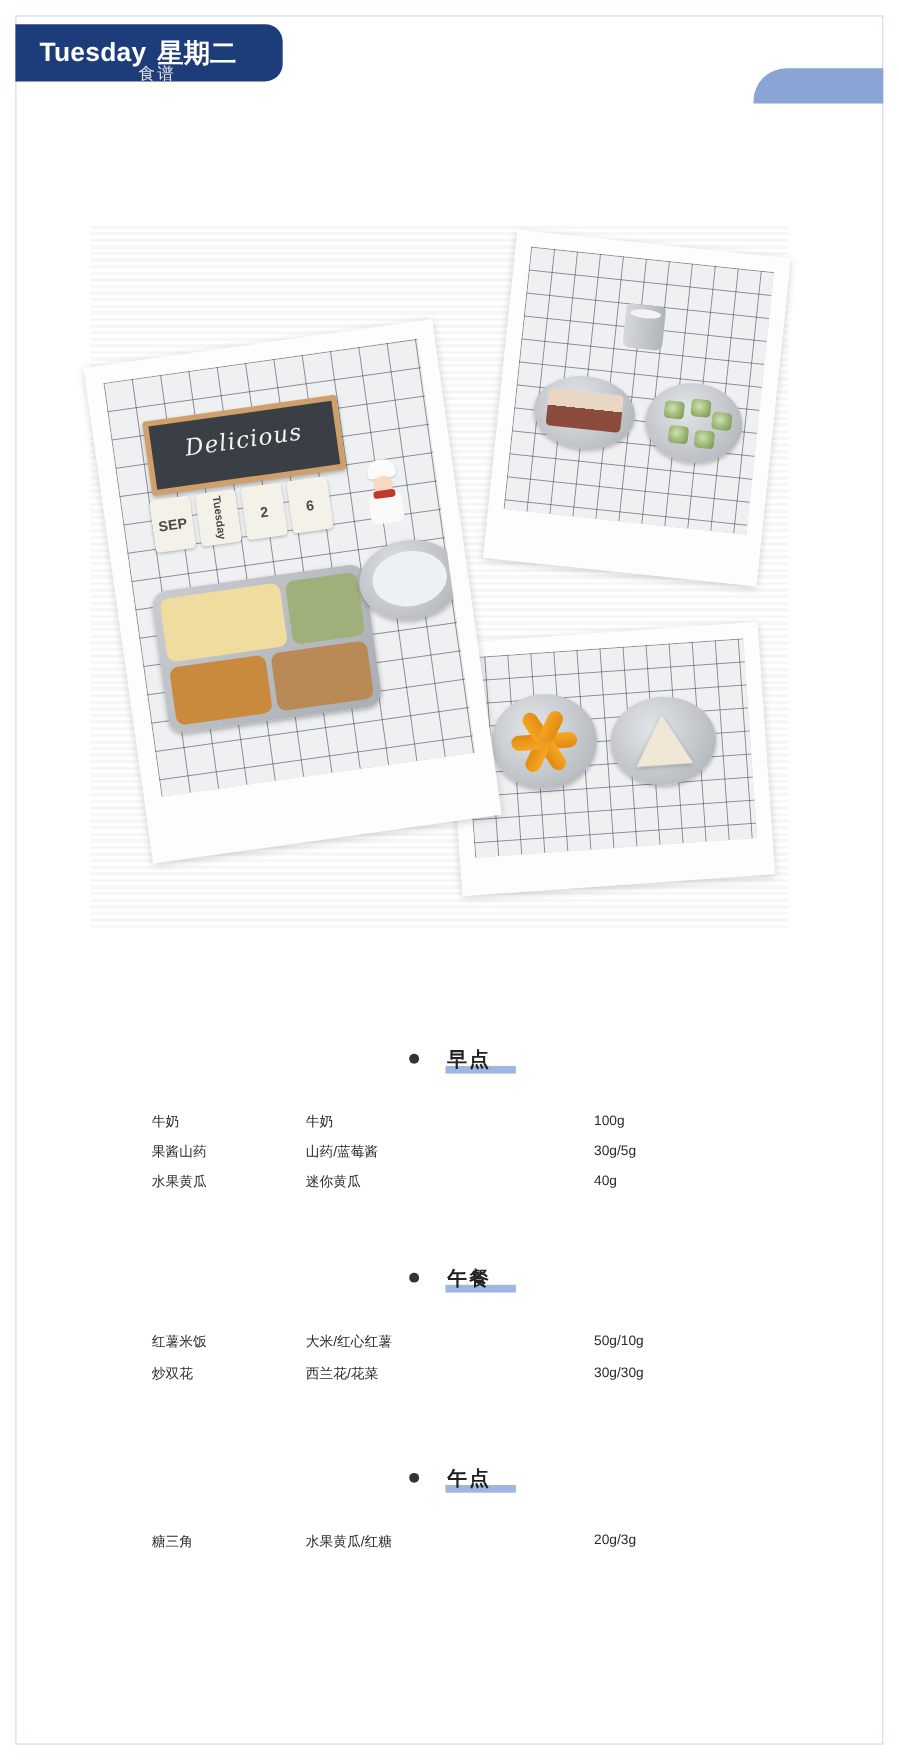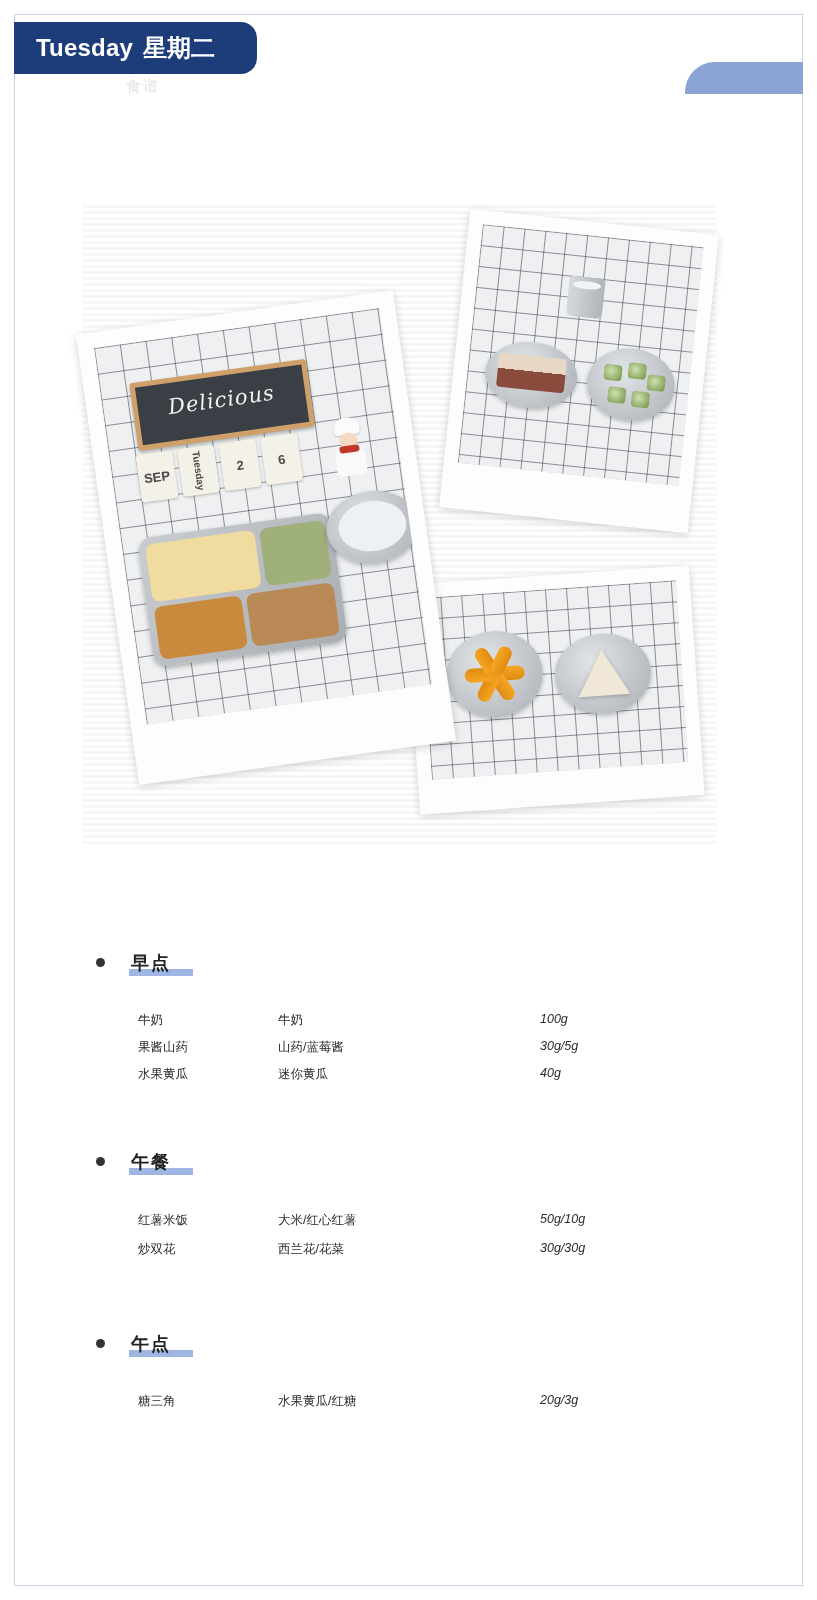--- a/index.html
+++ b/index.html
@@ -67,21 +67,21 @@
   }
   .title-tab .t-cn {
     color: #ffffff;
     font-size: 24px;
     font-weight: bold;
     margin-left: 10px;
   }
   .ghost-text {
     position: absolute;
     left: 126px;
-    top: 77px;
+    top: 58px;
     font-size: 15px;
     color: #e3e3e3;
     letter-spacing: 2px;
   }
 
   
   .collage {
     position: absolute;
     left: 82px;
     top: 205px;
@@ -326,20 +326,21 @@
     top: 935px;
     width: 640px;
   }
   .section { margin-bottom: 10px; }
   .sec-head {
     position: relative;
     display: flex;
     align-items: flex-end;
     height: 40px;
     margin-bottom: 4px;
+    justify-content: center;
   }
   .bullet {
     width: 9px; height: 9px;
     background: #333;
     border-radius: 50%;
     margin: 0 26px 8px 14px;
     flex: 0 0 auto;
   }
   .sec-title-wrap { position: relative; }
   .sec-title {
@@ -368,21 +369,21 @@
   }
   table.rows td {
     font-size: 12.5px;
     color: #2b2b2b;
     padding: 5px 0;
     vertical-align: top;
     white-space: nowrap;
   }
   td.col-name { width: 140px; }
   td.col-ing  { width: 262px; }
-  td.col-qty  { width: 158px; font-style: italic; }
+  td.col-qty  { width: 158px; }
 
   .sec-lunch table.rows td { padding: 6px 0; }
 </style>
 </head>
 <body>
 
 <div id="page">
 
   <div class="frame-border"></div>
 

